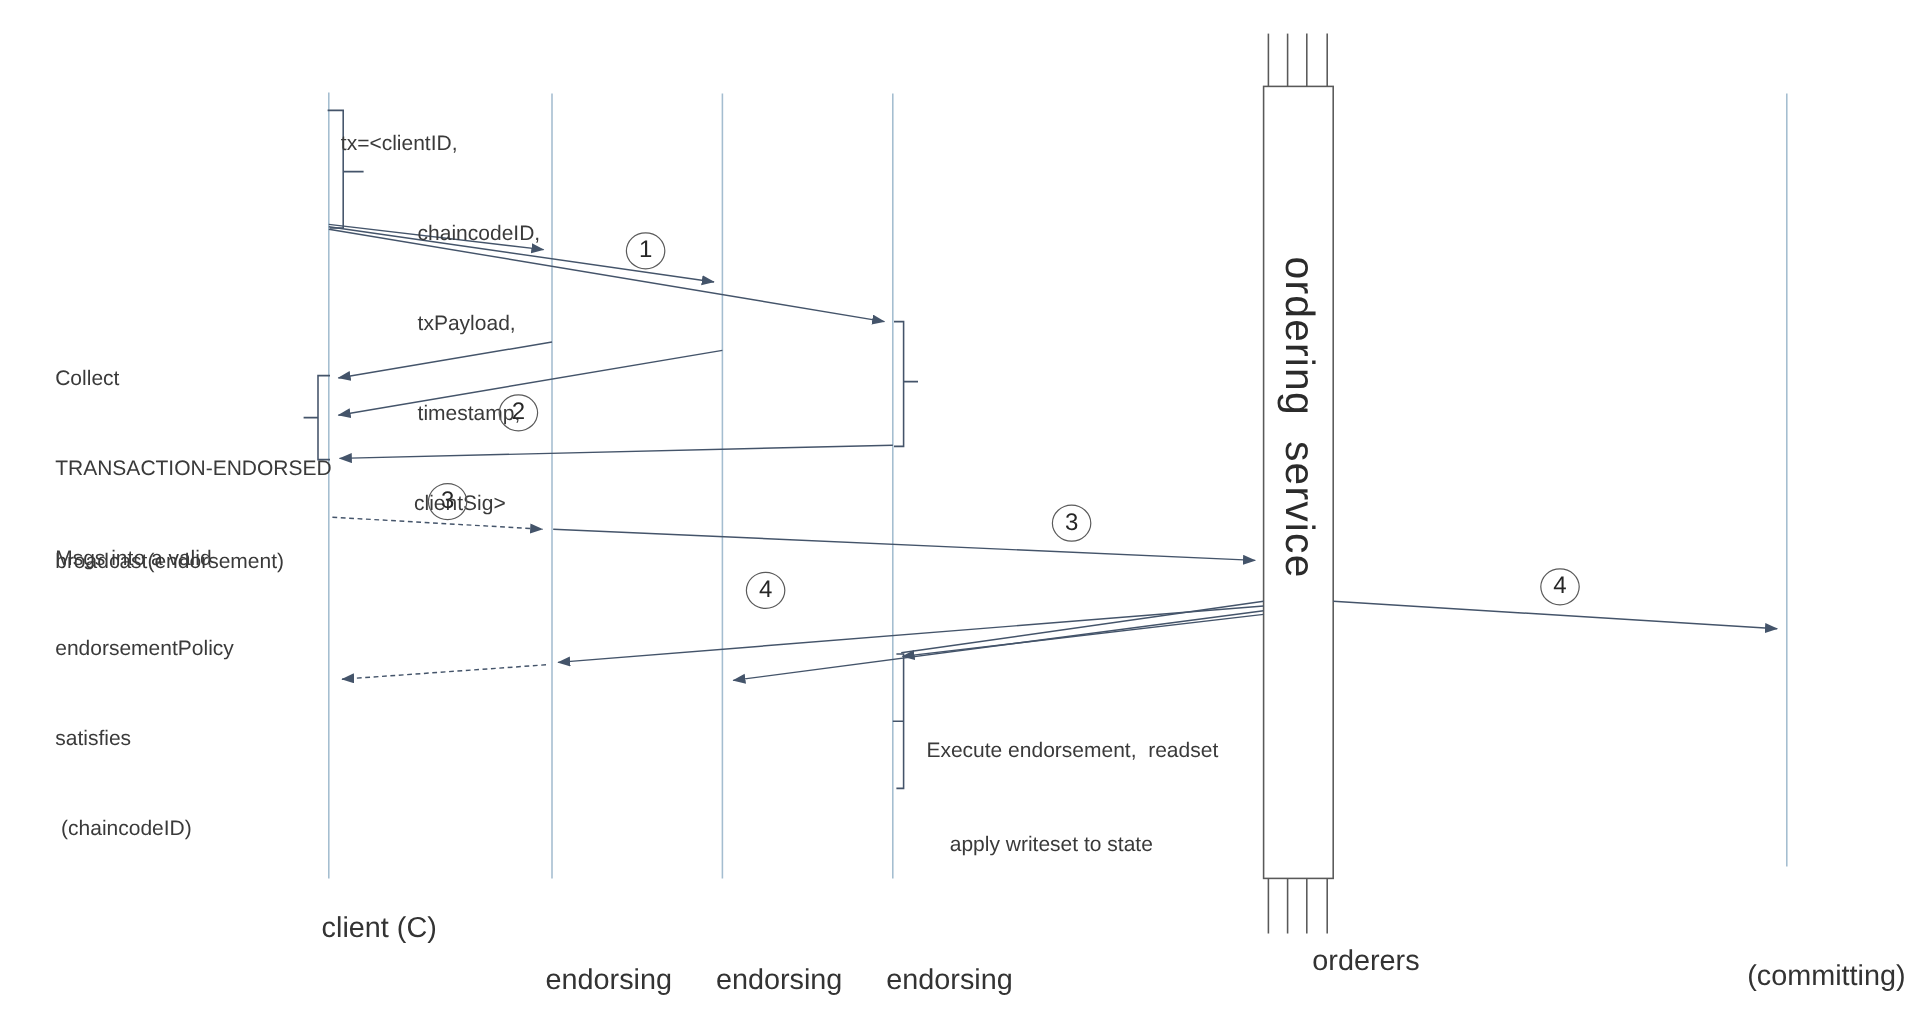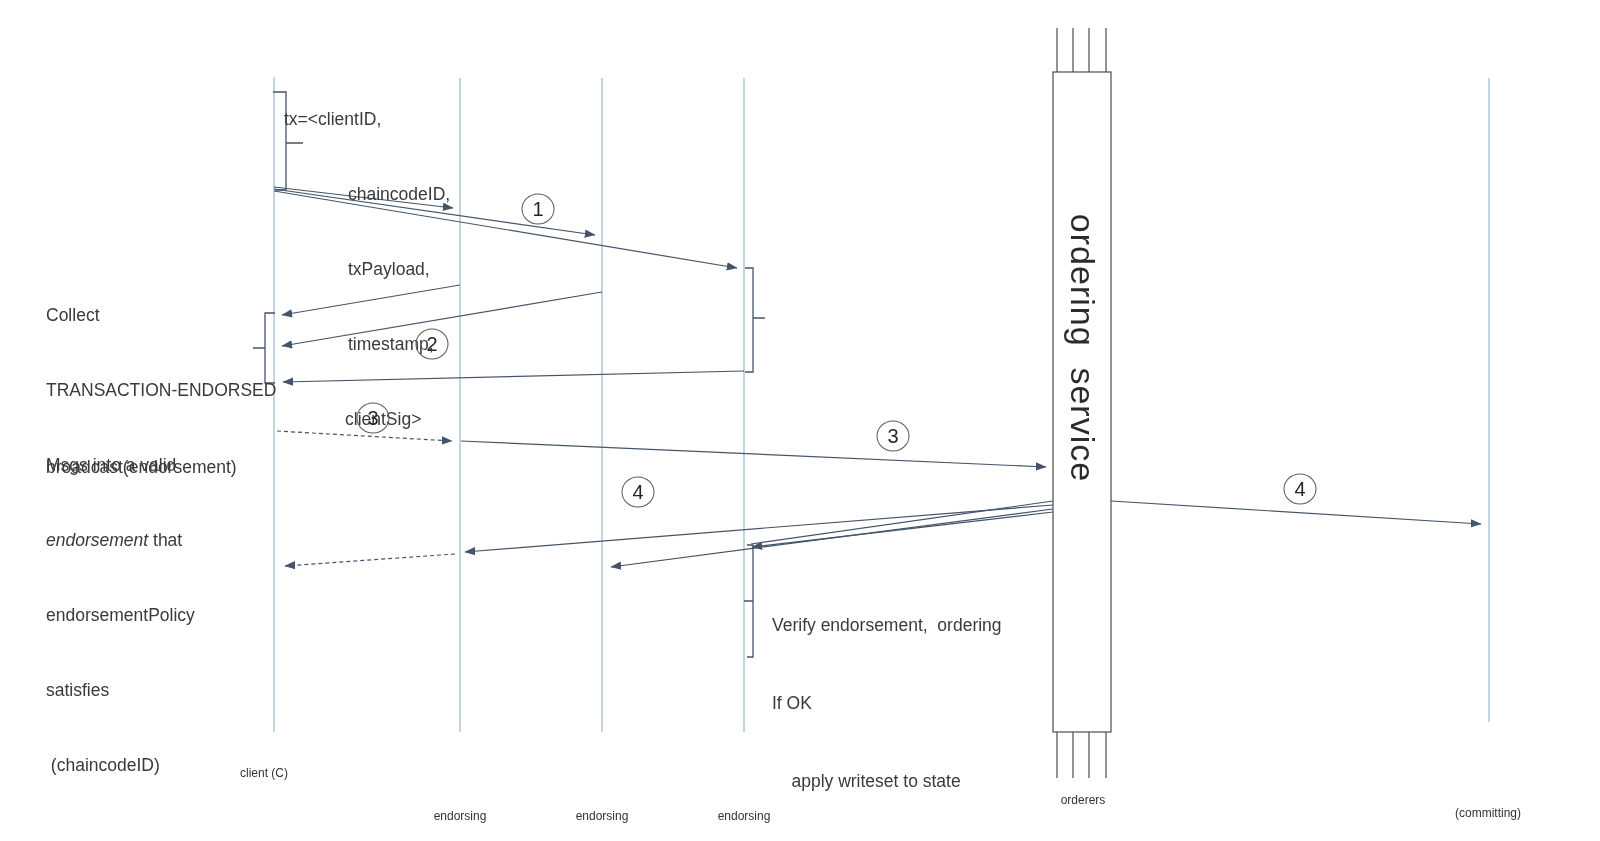--- a/index.html
+++ b/index.html
@@ -6,21 +6,21 @@
   #stage {
     position:relative; width:1600px; height:841px; background:#ffffff;
     font-family:"Liberation Sans", sans-serif; color:#3d3d3d; overflow:hidden;
   }
   #diagram-svg { position:absolute; left:0; top:0; }
   .note { position:absolute; font-size:17.5px; line-height:25px; color:#3a3a3a; white-space:pre; }
   .note div { white-space:pre; }
   .tx-indent { margin-left:64px; }
   .sim-note { line-height:29px; }
   .ver-note { line-height:26px; }
-  .actor-label { position:absolute; width:200px; text-align:center; font-size:12px; line-height:29px; color:#333333; white-space:pre; }
+  .actor-label { position:absolute; width:200px; text-align:right; font-size:24px; line-height:29px; color:#333333; white-space:pre; }
   .step-circle {
     position:absolute; width:33px; height:31px; box-sizing:border-box;
     border:1.7px solid #5a5a5a; border-radius:50%;
     display:flex; align-items:center; justify-content:center;
     font-size:20px; color:#262626; transform:translate(-50%,-50%);
     background:transparent;
   }
   #ordering-service-label {
     position:absolute; left:883px; top:323px; width:400px; height:50px;
     transform:rotate(90deg); transform-origin:center;
@@ -100,32 +100,30 @@
     <div class="tx-indent">chaincodeID,</div>
     <div class="tx-indent">txPayload,</div>
     <div class="tx-indent">timestamp,</div>
     <div class="tx-indent" style="margin-left:61px;">clientSig&gt;</div>
   </div>
 
   <div class="note" style="left:46px; top:253px;">
     <div>Collect</div>
     <div>TRANSACTION-ENDORSED</div>
     <div>Msgs into a valid</div>
-    <div><span class="italic">endorsement</span><span> that</span></div>
     <div>endorsementPolicy</div>
     <div>satisfies</div>
     <div> (chaincodeID)</div>
   </div>
 
   <div class="note" style="left:46px; top:455px;">broadcast(endorsement)</div>
 
 
   <div class="note ver-note" style="left:772px; top:560px;">
-    <div>Verify endorsement,  ordering</div>
-    <div>If OK</div>
+    <div>Execute endorsement,  readset</div>
     <div>    apply writeset to state</div>
   </div>
 
   <div class="step-circle" style="left:538px; top:209px;">1</div>
   <div class="step-circle" style="left:432px; top:344px;">2</div>
   <div class="step-circle" style="left:373px; top:418px;">3</div>
   <div class="step-circle" style="left:893px; top:436px;">3</div>
   <div class="step-circle" style="left:638px; top:492px;">4</div>
   <div class="step-circle" style="left:1300px; top:489px;">4</div>
 

